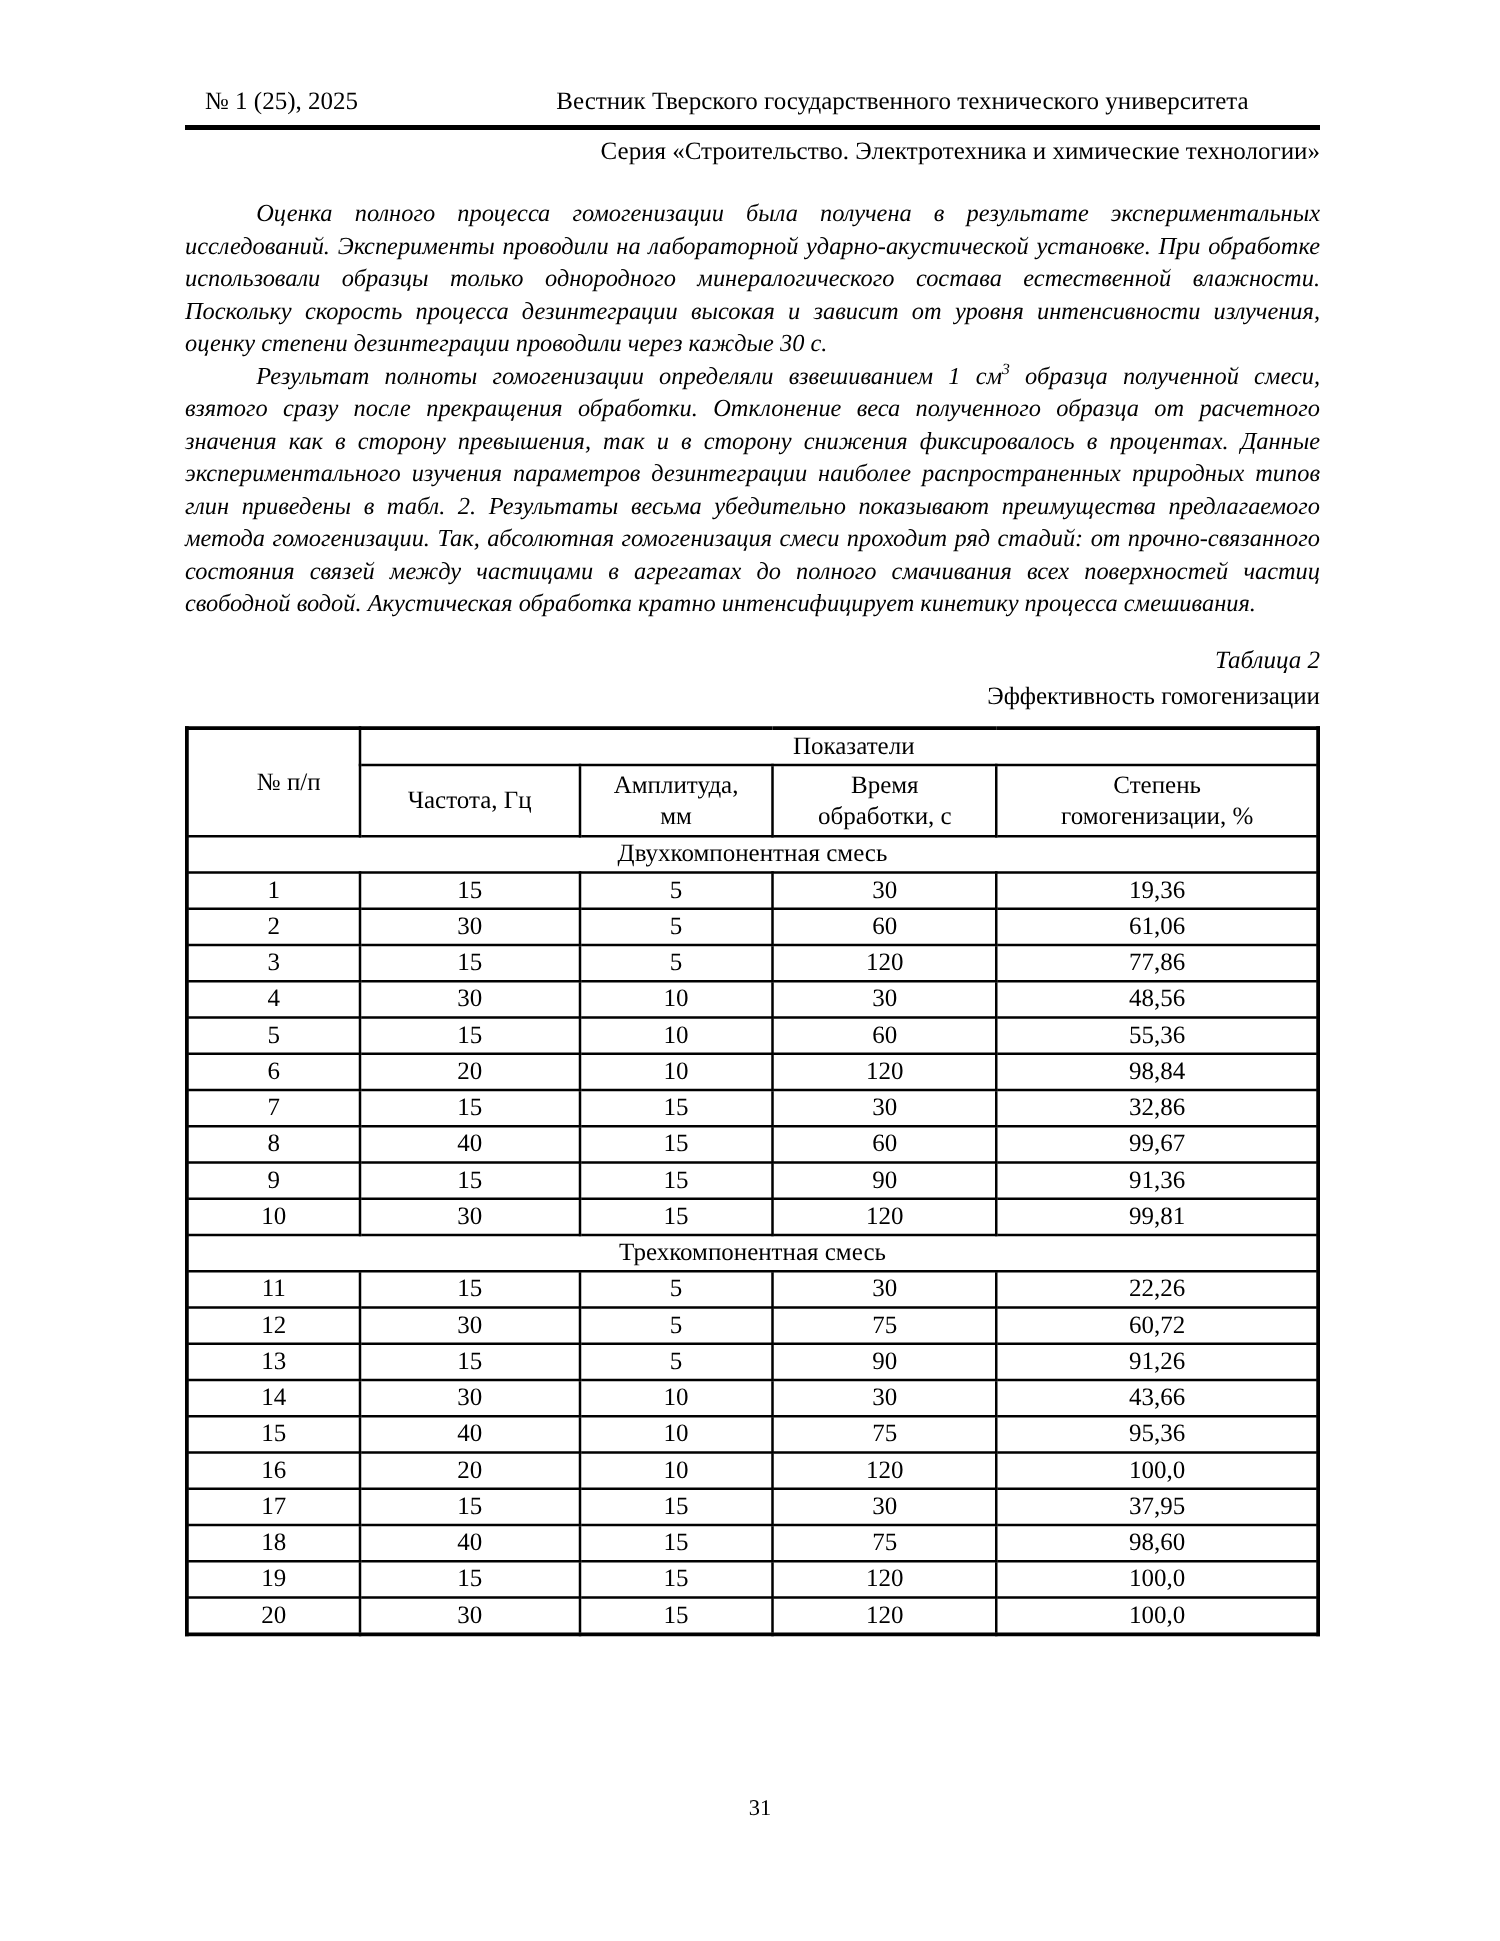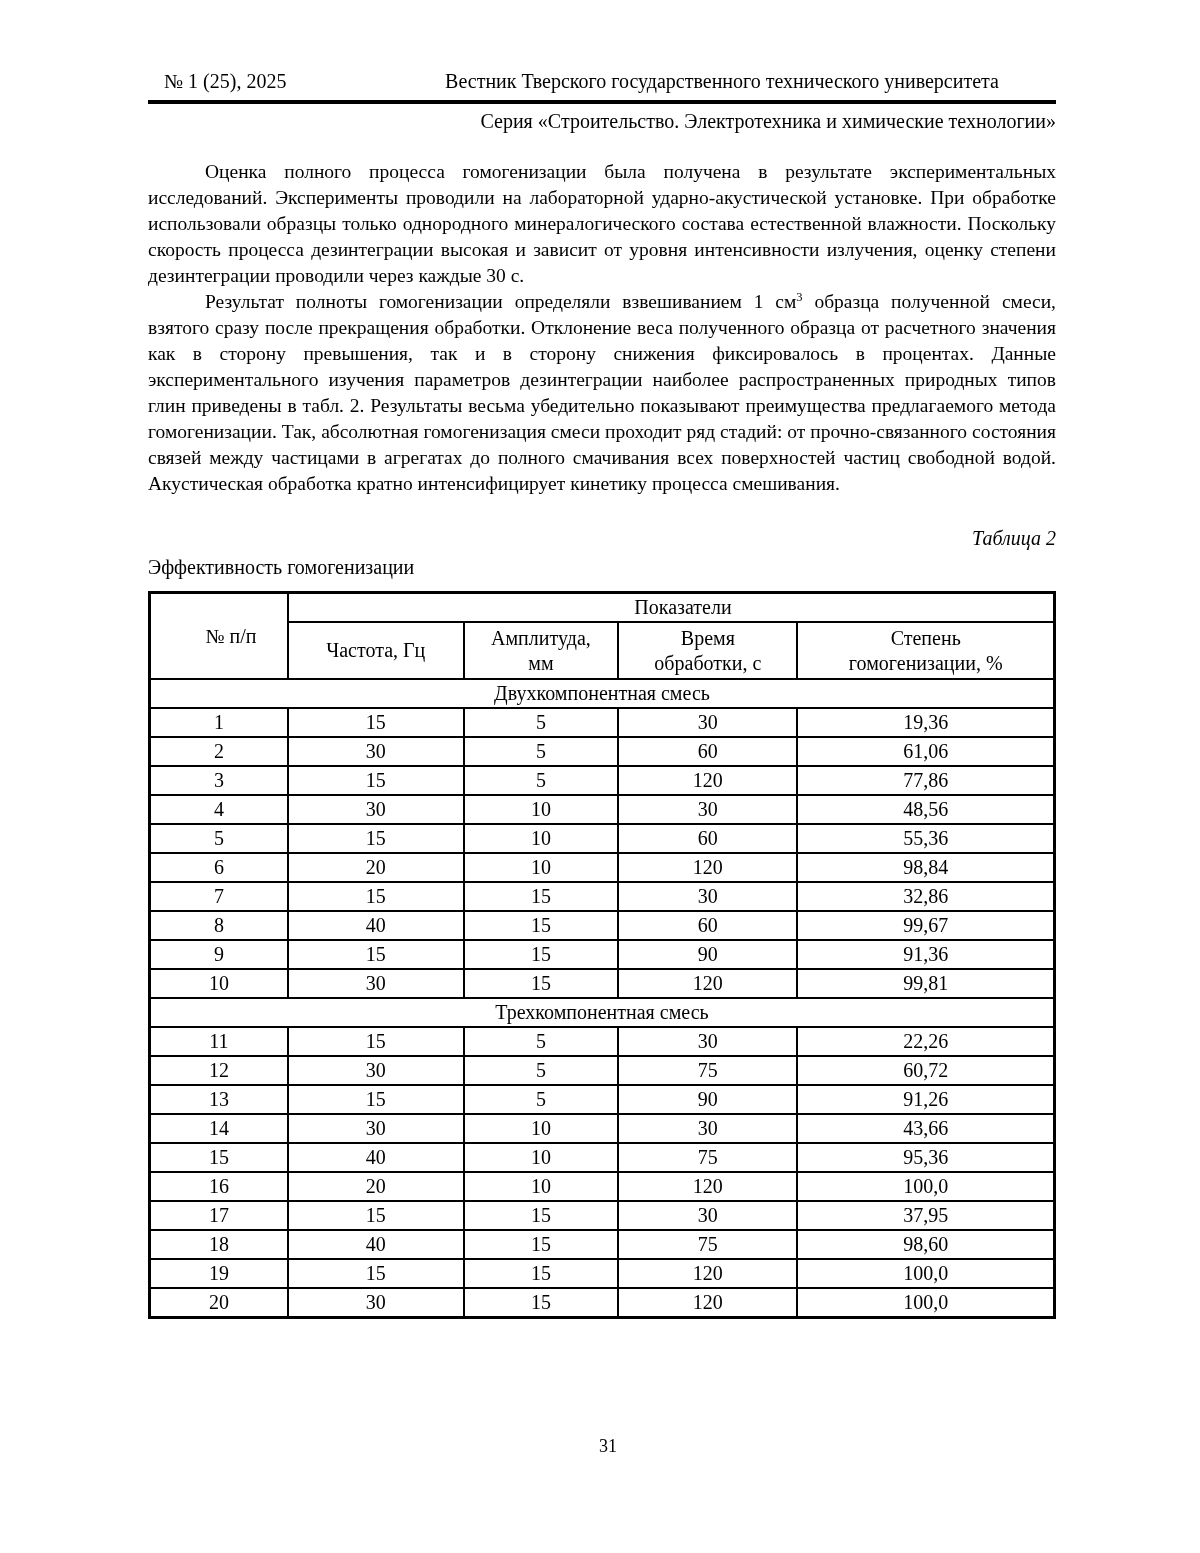--- a/index.html
+++ b/index.html
@@ -19,27 +19,27 @@
     display:flex; align-items:flex-start;
     padding-top:70px;
     font-size:20px;
   }
   .issue { width:240px; padding-left:16px; white-space:nowrap; }
   .journal { flex:1; text-align:center; white-space:nowrap; }
   .rule { height:4px; background:#000; margin-top:7px; }
   .series { margin-left:230px; text-align:right; font-size:20px; margin-top:6px; }
 
   
-  .article { margin-top:26px; font-size:19.5px; line-height:26px; text-align:justify; }
+  .article { margin-top:26px; font-size:19.5px; line-height:26px; text-align:justify;font-style:italic; }
   .article p { text-indent:57px; }
   .article sup { font-size:12.5px; line-height:0; vertical-align:super; }
 
   
-  .table-label { margin-top:30px; text-align:right; font-style:italic; font-size:20px; }
-  .table-caption { margin-top:6px; margin-bottom:12px; text-align:left; font-size:20px; }
+  .table-label { margin-top:20px; text-align:right; font-style:italic; font-size:20px; }
+  .table-caption { margin-top:6px; margin-bottom:12px; text-align:right; font-size:20px; }
 
   
   table.results {
     width:100%;
     border-collapse:collapse;
     border:3px solid #000;
     font-size:20px;
   }
   table.results th, table.results td {
     border:2px solid #000;

